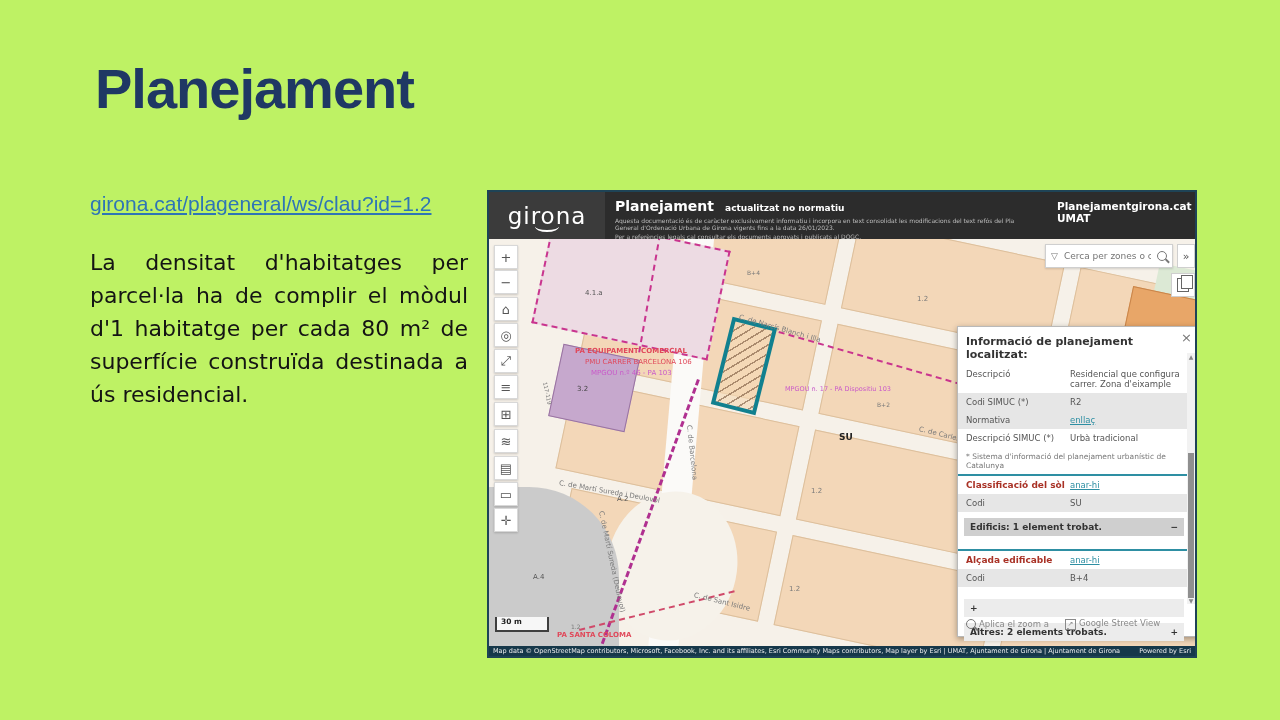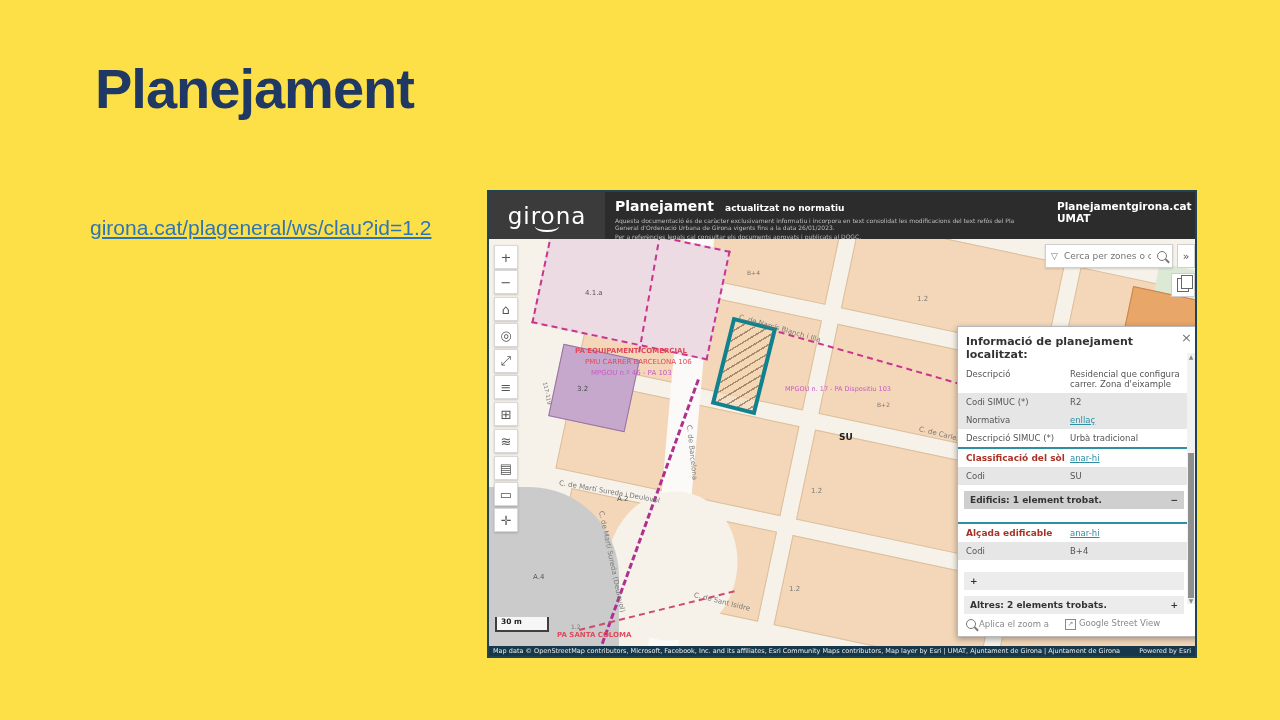--- a/index.html
+++ b/index.html
@@ -1,22 +1,22 @@
 <!DOCTYPE html>
 <html><head>
 <meta charset="utf-8">
 <style>
   html,body{margin:0;padding:0;background:#fff;}
-  #slide{position:relative;width:1280px;height:720px;background:#fde047;overflow:hidden;
+  #slide{position:relative;width:1280px;height:720px;background:#bef264;overflow:hidden;
          font-family:"DejaVu Sans",sans-serif;}
   
   .slide-title{position:absolute;left:95px;top:56px;font-family:"Liberation Sans",sans-serif;
          font-size:56px;font-weight:600;color:#1F3864;letter-spacing:-1px;}
   .slide-link{position:absolute;left:90px;top:192px;font-family:"Liberation Sans",sans-serif;
-         font-size:21px;color:#2E75B6;text-decoration:underline;margin-top:24px;}
+         font-size:21px;color:#2E75B6;text-decoration:underline;}
   .slide-para{position:absolute;left:90px;top:246px;width:378px;font-size:22px;line-height:33px;
          color:#141414;text-align:justify;}
   
   #shot{position:absolute;left:487px;top:190px;width:710px;height:468px;box-sizing:border-box;
         border:2px solid #1E4356;background:#F6F1E9;font-family:"DejaVu Sans",sans-serif;}
   
   #apphead{position:relative;height:47px;background:#2C2C2C;display:flex;align-items:stretch;overflow:hidden;}
   .logo-box{width:116px;background:#3B3B3B;display:flex;align-items:center;justify-content:center;position:relative;}
   .logo-text{color:#fff;font-size:23px;letter-spacing:1px;}
   .logo-curve{position:absolute;left:46px;bottom:7px;width:24px;height:9px;border-bottom:2.5px solid #fff;border-radius:50%;}
@@ -92,20 +92,21 @@
   #attrib{height:10px;background:#16384A;color:#EDEDED;font-size:6.5px;display:flex;justify-content:space-between;
       align-items:center;padding:0 4px;white-space:nowrap;overflow:hidden;}
 </style>
 </head>
 <body>
 
 <div id="slide">
 
   <div class="slide-title">Planejament</div>
   <a class="slide-link">girona.cat/plageneral/ws/clau?id=1.2</a>
+  <div class="slide-para">La densitat d'habitatges per parcel·la ha de complir el mòdul d'1 habitatge per cada 80 m² de superfície construïda destinada a ús residencial.</div>
 
   <div id="shot">
 
     <div id="apphead">
       <div class="logo-box">
         <span class="logo-text">girona</span>
         <span class="logo-curve"></span>
       </div>
       <div class="head-main">
         <span class="head-title">Planejament</span>
@@ -216,20 +217,21 @@
           <span class="val">R2</span>
         </div>
         <div class="prow grayrow">
           <span class="lab">Normativa</span>
           <span class="val tlink">enllaç</span>
         </div>
         <div class="prow">
           <span class="lab">Descripció SIMUC (*)</span>
           <span class="val">Urbà tradicional</span>
         </div>
+        <div class="p-note">* Sistema d'informació del planejament urbanístic de Catalunya</div>
 
         <div class="prow tealtop">
           <span class="lab redlab">Classificació del sòl</span>
           <span class="val tlink">anar-hi</span>
         </div>
         <div class="prow grayrow">
           <span class="lab">Codi</span>
           <span class="val">SU</span>
         </div>
 

